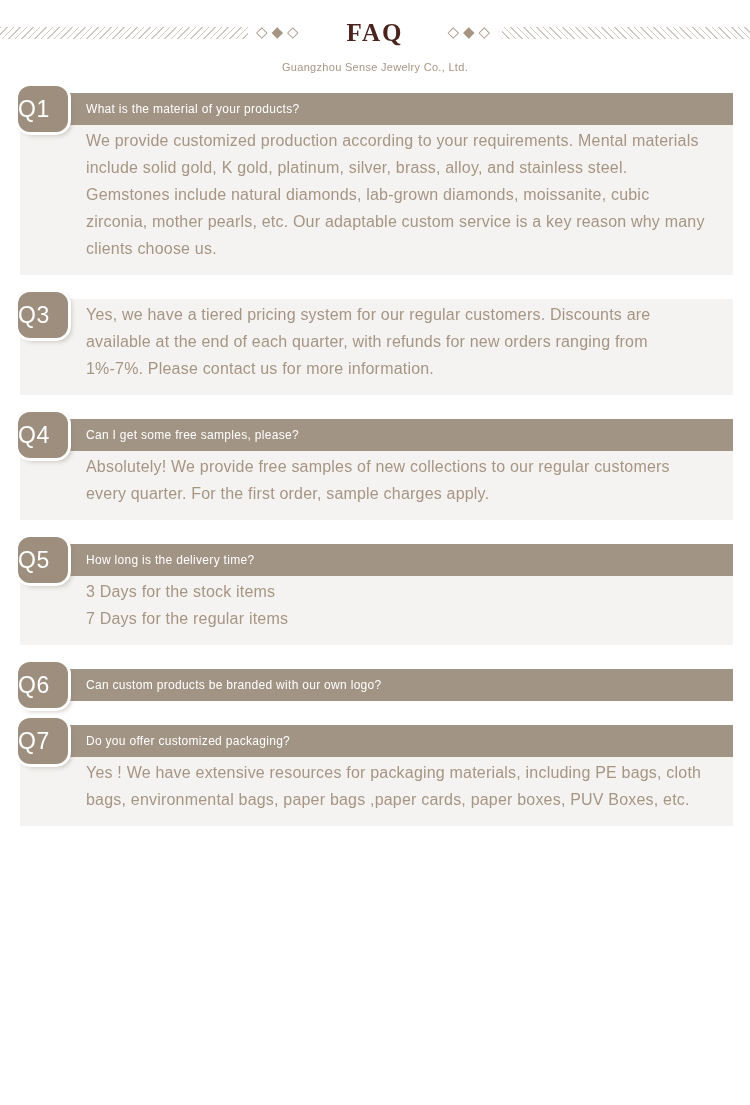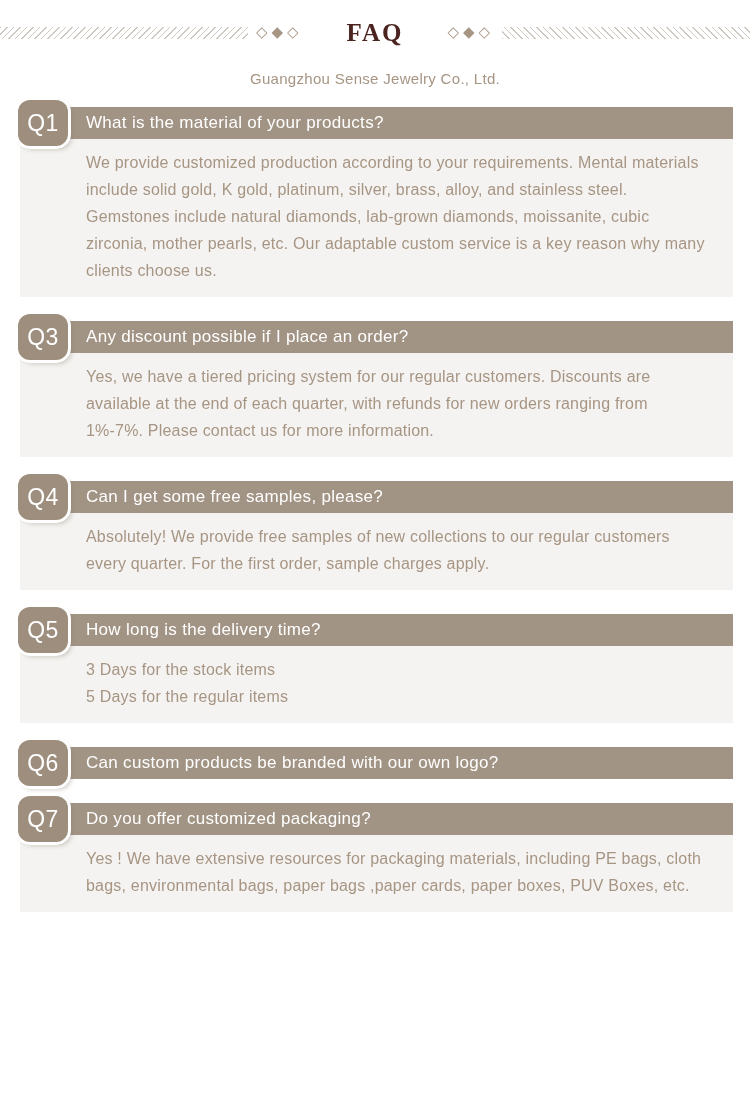--- a/index.html
+++ b/index.html
@@ -45,22 +45,22 @@
   .page-title {
     font-family: "Liberation Serif", "DejaVu Serif", serif;
     font-weight: 700;
     font-size: 25px;
     letter-spacing: 2px;
     color: #4b241f;
     line-height: 1;
   }
   .subtitle {
     text-align: center;
-    margin-top: 18px;
-    font-size: 15px;
+    margin-top: 9px;
+    font-size: 11px;
     letter-spacing: 0.3px;
     color: #a79584;
   }
 
   
   .faq-list { margin-top: 20px; padding-bottom: 14px; }
   .faq-item {
     position: relative;
     margin-bottom: 24px;
   }
@@ -68,47 +68,46 @@
     position: absolute;
     left: 18px;
     top: -7px;
     width: 50px;
     height: 46px;
     background: #9d8e7d;
     border-radius: 12px;
     box-shadow: 0 0 0 3px #ffffff, 3px 3px 5px rgba(128, 115, 101, 0.45);
     display: flex;
     align-items: center;
-    justify-content: center;
     z-index: 2;
   }
   .q-id {
     color: #ffffff;
     font-size: 23px;
     letter-spacing: 0.5px;
   }
   .q-bar {
     margin: 0 17px 0 20px;
     height: 32px;
     background: #a29484;
     display: flex;
     align-items: center;
     padding-left: 66px;
     position: relative;
     z-index: 1;
   }
   .q-text {
     color: #ffffff;
-    font-size: 17px;
+    font-size: 12px;
     letter-spacing: 0.3px;
   }
   .answer {
     margin: 0 17px 0 20px;
     background: #f4f3f1;
-    padding: 10px 24px 13px 66px;
+    padding: 2px 24px 13px 66px;
   }
   .answer p {
     color: #a79584;
     font-size: 16px;
     line-height: 27px;
     letter-spacing: 0.2px;
   }
 </style>
 </head>
 <body>
@@ -137,23 +136,20 @@
       <div class="answer">
           <p>We provide customized production according to your requirements. Mental materials include solid gold, K gold, platinum, silver, brass, alloy, and stainless steel. Gemstones include natural diamonds, lab-grown diamonds, moissanite, cubic zirconia, mother pearls, etc. Our adaptable custom service is a key reason why many clients choose us.</p>
         </div>
     </section>
 
 
     <section class="faq-item">
       <div class="q-badge">
         <span class="q-id">Q3</span>
       </div>
-      <div class="q-bar">
-        <span class="q-text">Any discount possible if I place an order?</span>
-      </div>
       <div class="answer">
           <p>Yes, we have a tiered pricing system for our regular customers. Discounts are available at the end of each quarter, with refunds for new orders ranging from 1%-7%. Please contact us for more information.</p>
         </div>
     </section>
 
     <section class="faq-item">
       <div class="q-badge">
         <span class="q-id">Q4</span>
       </div>
       <div class="q-bar">
@@ -166,21 +162,21 @@
 
     <section class="faq-item">
       <div class="q-badge">
         <span class="q-id">Q5</span>
       </div>
       <div class="q-bar">
         <span class="q-text">How long is the delivery time?</span>
       </div>
       <div class="answer">
           <p>3 Days for the stock items</p>
-          <p>5 Days for the regular items</p>
+          <p>7 Days for the regular items</p>
         </div>
     </section>
 
     <section class="faq-item">
       <div class="q-badge">
         <span class="q-id">Q6</span>
       </div>
       <div class="q-bar">
         <span class="q-text">Can custom products be branded with our own logo?</span>
       </div>

